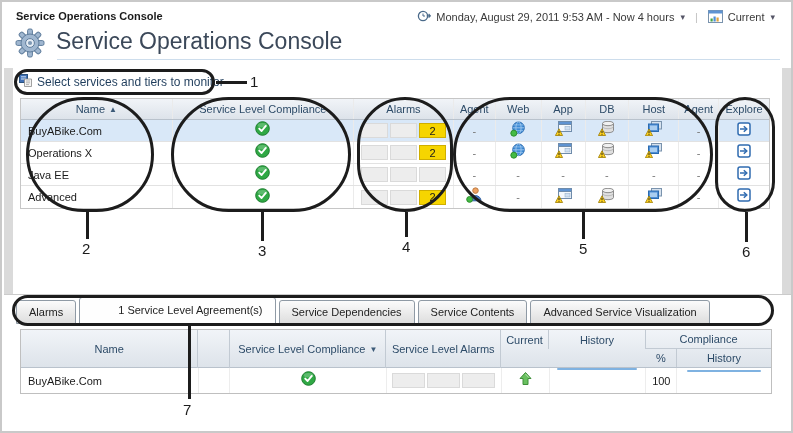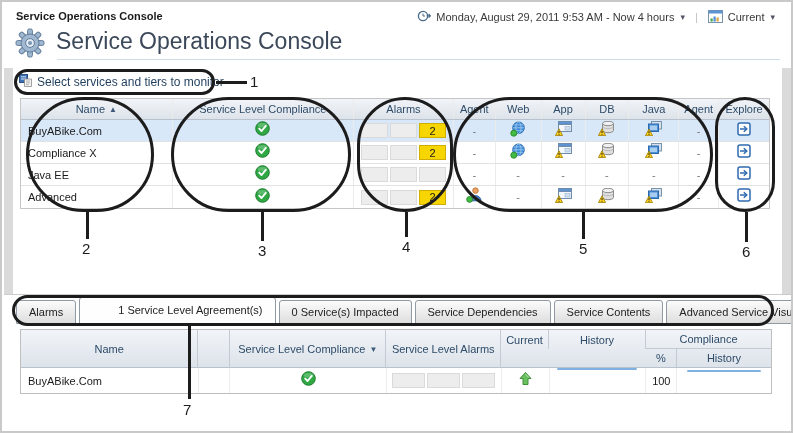--- a/index.html
+++ b/index.html
@@ -158,21 +158,21 @@
         <div class="cell" style="width: 46px;">
           <span>Web</span>
         </div>
         <div class="cell" style="width: 44px;">
           <span>App</span>
         </div>
         <div class="cell" style="width: 44px;">
           <span>DB</span>
         </div>
         <div class="cell" style="width: 50px;">
-          <span>Java</span>
+          <span>Host</span>
         </div>
         <div class="cell" style="width: 40px;">
           <span>Agent</span>
         </div>
         <div class="cell" style="width: 50px;">
           <span>Explore</span>
         </div>
       </div>
       <div class="row selected">
         <div class="cell namec" style="width: 152px;">BuyABike.Com</div>
@@ -244,21 +244,21 @@
         </div>
         <div class="cell" style="width: 50px;">
           <span style="cursor: pointer;"><svg width="14" height="14" viewBox="0 0 14 14">
               <rect x="1" y="1" width="12" height="12" rx="2" fill="#fff" stroke="#2f6bb0" stroke-width="1.5"></rect>
               <path d="M3 7 H9" stroke="#2f6bb0" stroke-width="1.5"></path>
               <path d="M6.8 4.2 L9.8 7 L6.8 9.8" fill="none" stroke="#2f6bb0" stroke-width="1.5"></path>
             </svg></span>
         </div>
       </div>
       <div class="row">
-        <div class="cell namec" style="width: 152px;">Compliance X</div>
+        <div class="cell namec" style="width: 152px;">Operations X</div>
         <div class="cell" style="width: 182px;">
           <span><svg width="15" height="15" viewBox="0 0 15 15">
               <circle cx="7.5" cy="7.5" r="6.8" fill="#2fa844" stroke="#1d7e2f"></circle>
               <path d="M4.2 7.6 L6.6 10 L10.8 4.9" fill="none" stroke="#fff" stroke-width="1.9" stroke-linecap="round" stroke-linejoin="round"></path>
               <ellipse cx="7.5" cy="4.2" rx="4.6" ry="2.2" fill="#ffffff" opacity="0.22"></ellipse>
             </svg></span>
         </div>
         <div class="cell" style="width: 100px;">
           <span class="alarmbox">
             <span class="acell"></span>
@@ -440,21 +440,20 @@
               <path d="M6.8 4.2 L9.8 7 L6.8 9.8" fill="none" stroke="#2f6bb0" stroke-width="1.5"></path>
             </svg></span>
         </div>
       </div>
     </div>
 
   <div class="pretabs-sep"></div>
   <div class="tabs" id="tabs">
       <div class="tab">Alarms</div>
       <div class="tab active">1 Service Level Agreement(s)</div>
-      <div class="tab">0 Service(s) Impacted</div>
       <div class="tab">Service Dependencies</div>
       <div class="tab">Service Contents</div>
       <div class="tab">Advanced Service Visualization</div>
     </div>
 
   <div class="t2">
     <div class="t2-head">
       <div class="t2f w-name">Name</div>
       <div class="t2f w-spacer"></div>
       <div class="t2f w-slc">

